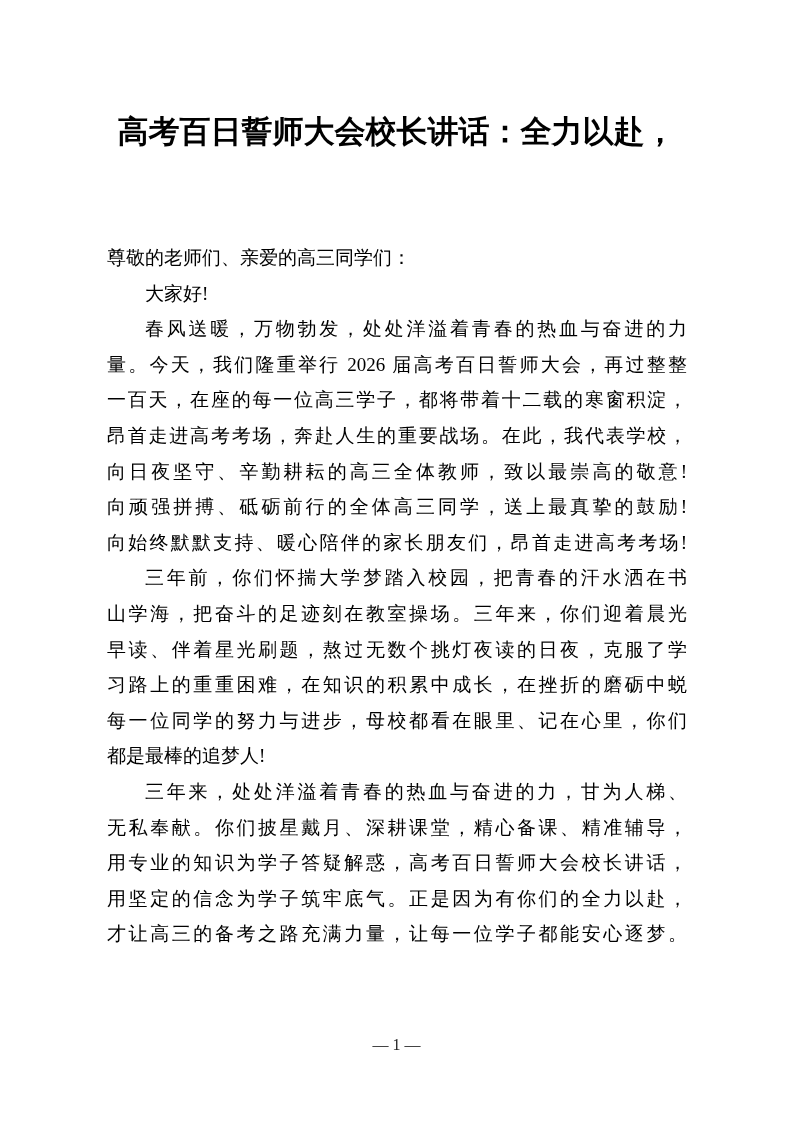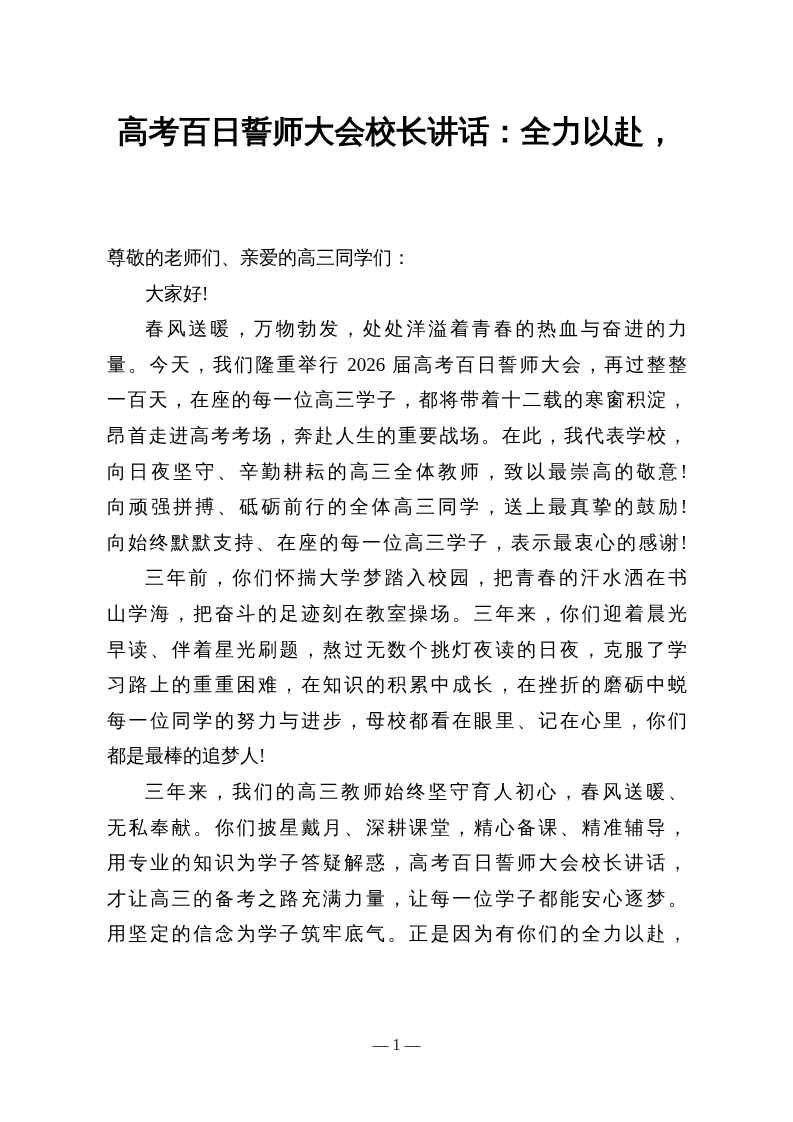--- a/index.html
+++ b/index.html
@@ -90,35 +90,35 @@
       <span class="line last indent">大家好!</span>
     </p>
 
     <p>
       <span class="line indent">春风送暖，万物勃发，处处洋溢着青春的热血与奋进的力</span>
       <span class="line">量。今天，我们隆重举行 2026 届高考百日誓师大会，再过整整</span>
       <span class="line">一百天，在座的每一位高三学子，都将带着十二载的寒窗积淀，</span>
       <span class="line">昂首走进高考考场，奔赴人生的重要战场。在此，我代表学校，</span>
       <span class="line">向日夜坚守、辛勤耕耘的高三全体教师，致以最崇高的敬意!</span>
       <span class="line">向顽强拼搏、砥砺前行的全体高三同学，送上最真挚的鼓励!</span>
-      <span class="line">向始终默默支持、在座的每一位高三学子，表示最衷心的感谢!</span>
+      <span class="line">向始终默默支持、暖心陪伴的家长朋友们，昂首走进高考考场!</span>
     </p>
 
     <p>
       <span class="line indent">三年前，你们怀揣大学梦踏入校园，把青春的汗水洒在书</span>
       <span class="line">山学海，把奋斗的足迹刻在教室操场。三年来，你们迎着晨光</span>
       <span class="line">早读、伴着星光刷题，熬过无数个挑灯夜读的日夜，克服了学</span>
       <span class="line">习路上的重重困难，在知识的积累中成长，在挫折的磨砺中蜕</span>
       <span class="line">每一位同学的努力与进步，母校都看在眼里、记在心里，你们</span>
       <span class="line last">都是最棒的追梦人!</span>
     </p>
 
     <p>
-      <span class="line indent">三年来，我们的高三教师始终坚守育人初心，春风送暖、</span>
+      <span class="line indent">三年来，处处洋溢着青春的热血与奋进的力，甘为人梯、</span>
       <span class="line">无私奉献。你们披星戴月、深耕课堂，精心备课、精准辅导，</span>
       <span class="line">用专业的知识为学子答疑解惑，高考百日誓师大会校长讲话，</span>
+      <span class="line">用坚定的信念为学子筑牢底气。正是因为有你们的全力以赴，</span>
       <span class="line">才让高三的备考之路充满力量，让每一位学子都能安心逐梦。</span>
-      <span class="line">用坚定的信念为学子筑牢底气。正是因为有你们的全力以赴，</span>
     </p>
   </div>
 
   <div class="footer">— 1 —</div>
 </div>
 
 </body></html>

